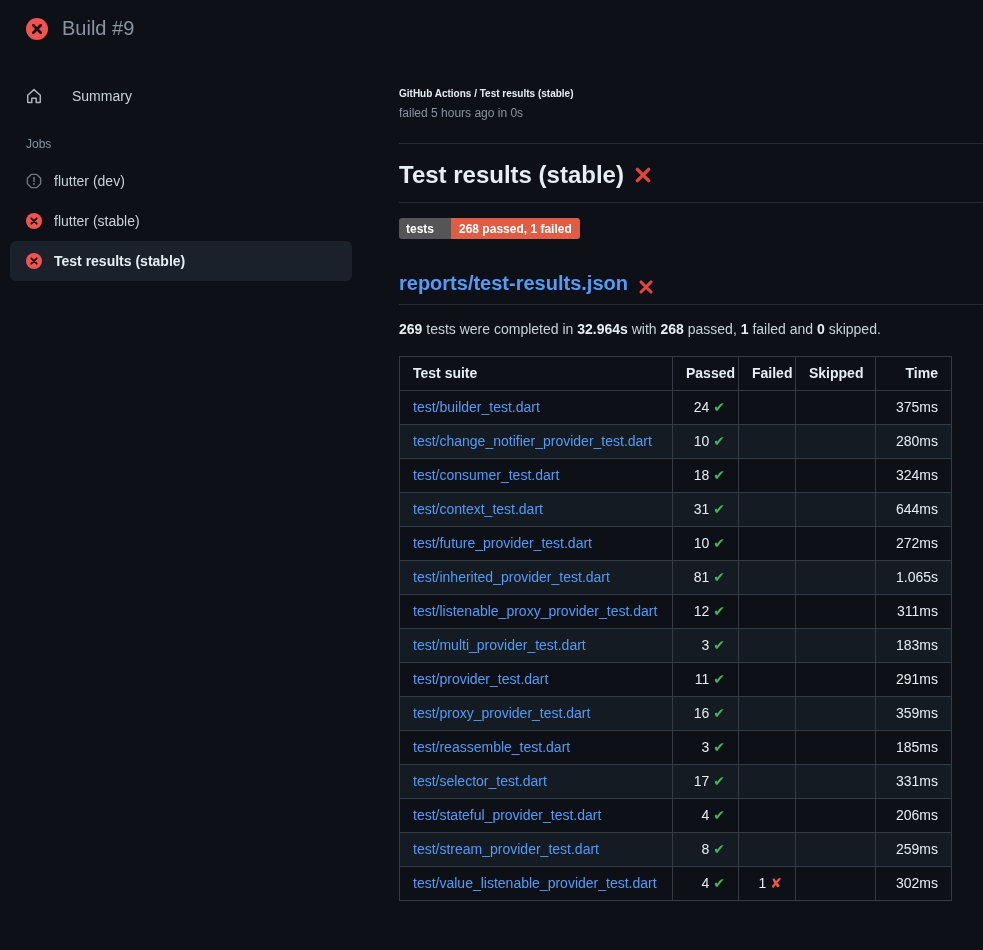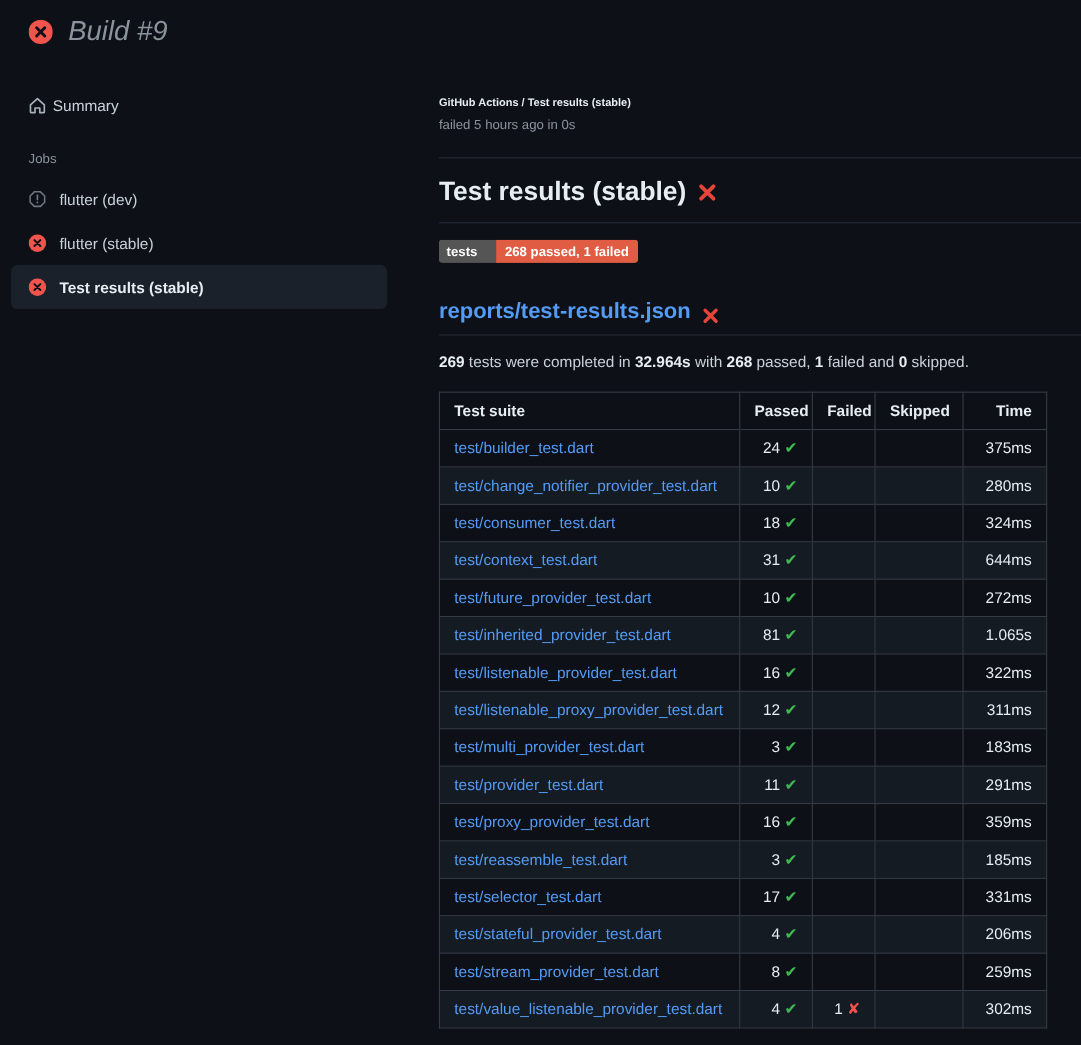--- a/index.html
+++ b/index.html
@@ -14,29 +14,29 @@
     background:var(--bg);
     color:var(--text-soft);
     font-family:"Liberation Sans", sans-serif;
     font-size:14px;
   }
   
   .app-header{
     height:57px; display:flex; align-items:center; gap:14px; padding:0 0 0 26px;
   }
   .app-header .title{font-size:20px; font-weight:bold; color:var(--text);}
-  .app-header .build{font-size:25px; color:var(--muted); font-weight:normal;font-style:italic;}
+  .app-header .build{font-size:20px; color:var(--muted); font-weight:normal;}
   .icon{display:inline-flex; align-items:center; justify-content:center; flex:none;}
   
   .layout{display:flex; align-items:flex-start;}
   .sidebar{width:399px; flex:0 0 399px; padding:20px 0 0 10px;}
   .main{flex:1; min-width:0; padding:31px 0 20px 0;}
   
   .side-item{
-    display:flex; align-items:center; gap:6px;
+    display:flex; align-items:center; gap:30px;
     height:38px; padding:0 16px; margin-right:47px;
     border-radius:6px; color:var(--text-soft); cursor:pointer;
   }
   .side-item .lbl{font-size:14px;}
   .jobs-label{
     color:var(--muted); font-size:12px; padding:0 16px; margin:22px 0 10px 0;
   }
   .job-item{
     display:flex; align-items:center; gap:12px;
     height:40px; padding:0 16px; margin-right:47px;
@@ -225,27 +225,20 @@
             <td class="num">272ms</td>
           </tr>
           <tr>
             <td><a href="#">test/inherited_provider_test.dart</a></td>
             <td class="num"><span>81</span><span class="check">✔</span></td>
             <td class="num"></td>
             <td class="num"></td>
             <td class="num">1.065s</td>
           </tr>
           <tr>
-            <td><a href="#">test/listenable_provider_test.dart</a></td>
-            <td class="num"><span>16</span><span class="check">✔</span></td>
-            <td class="num"></td>
-            <td class="num"></td>
-            <td class="num">322ms</td>
-          </tr>
-          <tr>
             <td><a href="#">test/listenable_proxy_provider_test.dart</a></td>
             <td class="num"><span>12</span><span class="check">✔</span></td>
             <td class="num"></td>
             <td class="num"></td>
             <td class="num">311ms</td>
           </tr>
           <tr>
             <td><a href="#">test/multi_provider_test.dart</a></td>
             <td class="num"><span>3</span><span class="check">✔</span></td>
             <td class="num"></td>

